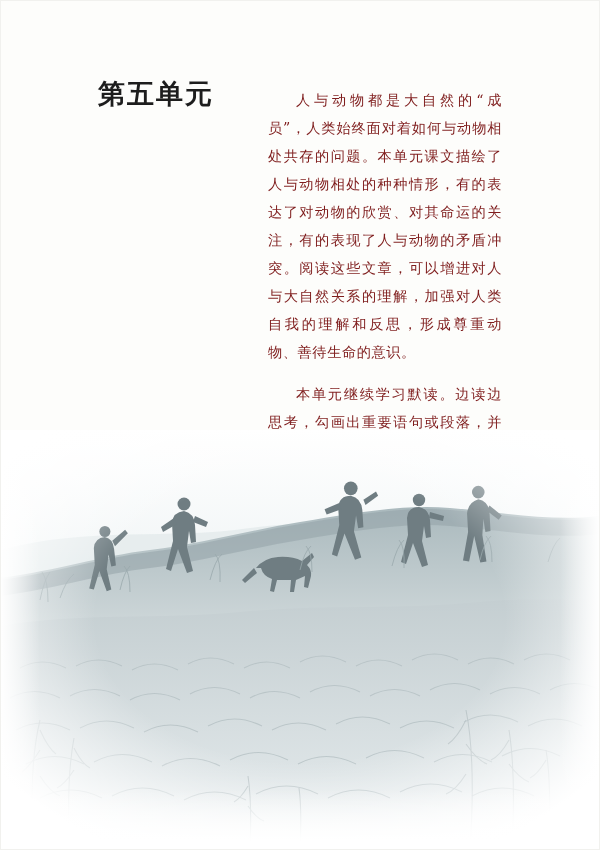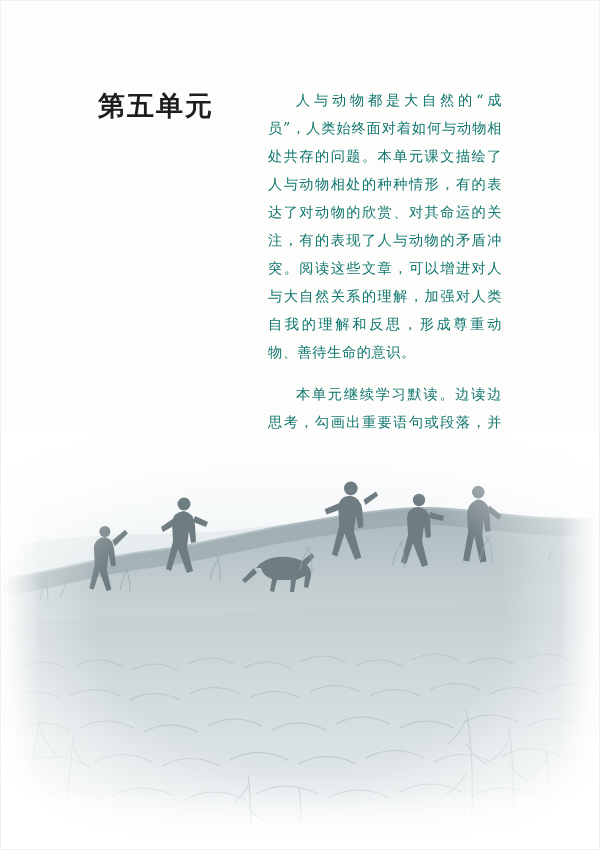--- a/index.html
+++ b/index.html
@@ -22,36 +22,36 @@
     inset: 0;
     box-shadow: inset 0 0 0 1px #f1f1ee;
     pointer-events: none;
     z-index: 40;
   }
 
   
   .unit-title {
     position: absolute;
     left: 98px;
-    top: 88px;
+    top: 76px;
     font-size: 27px;
     letter-spacing: 2px;
     font-weight: bold;
     color: #1d1d1d;
     font-family: "DejaVu Serif", "Liberation Serif", serif;
     white-space: nowrap;
   }
 
   
   .intro {
     position: absolute;
     left: 268px;
     top: 86px;
     width: 234px;
-    color: #0f766e;
+    color: #7f1d1d;
     font-size: 14.2px;
     line-height: 28px;
     text-align: justify;
     text-justify: inter-character;
     font-family: "DejaVu Serif", "Liberation Serif", serif;
   }
   .intro p {
     margin: 0 0 14px 0;
     text-indent: 28px;
     letter-spacing: 0.6px;

